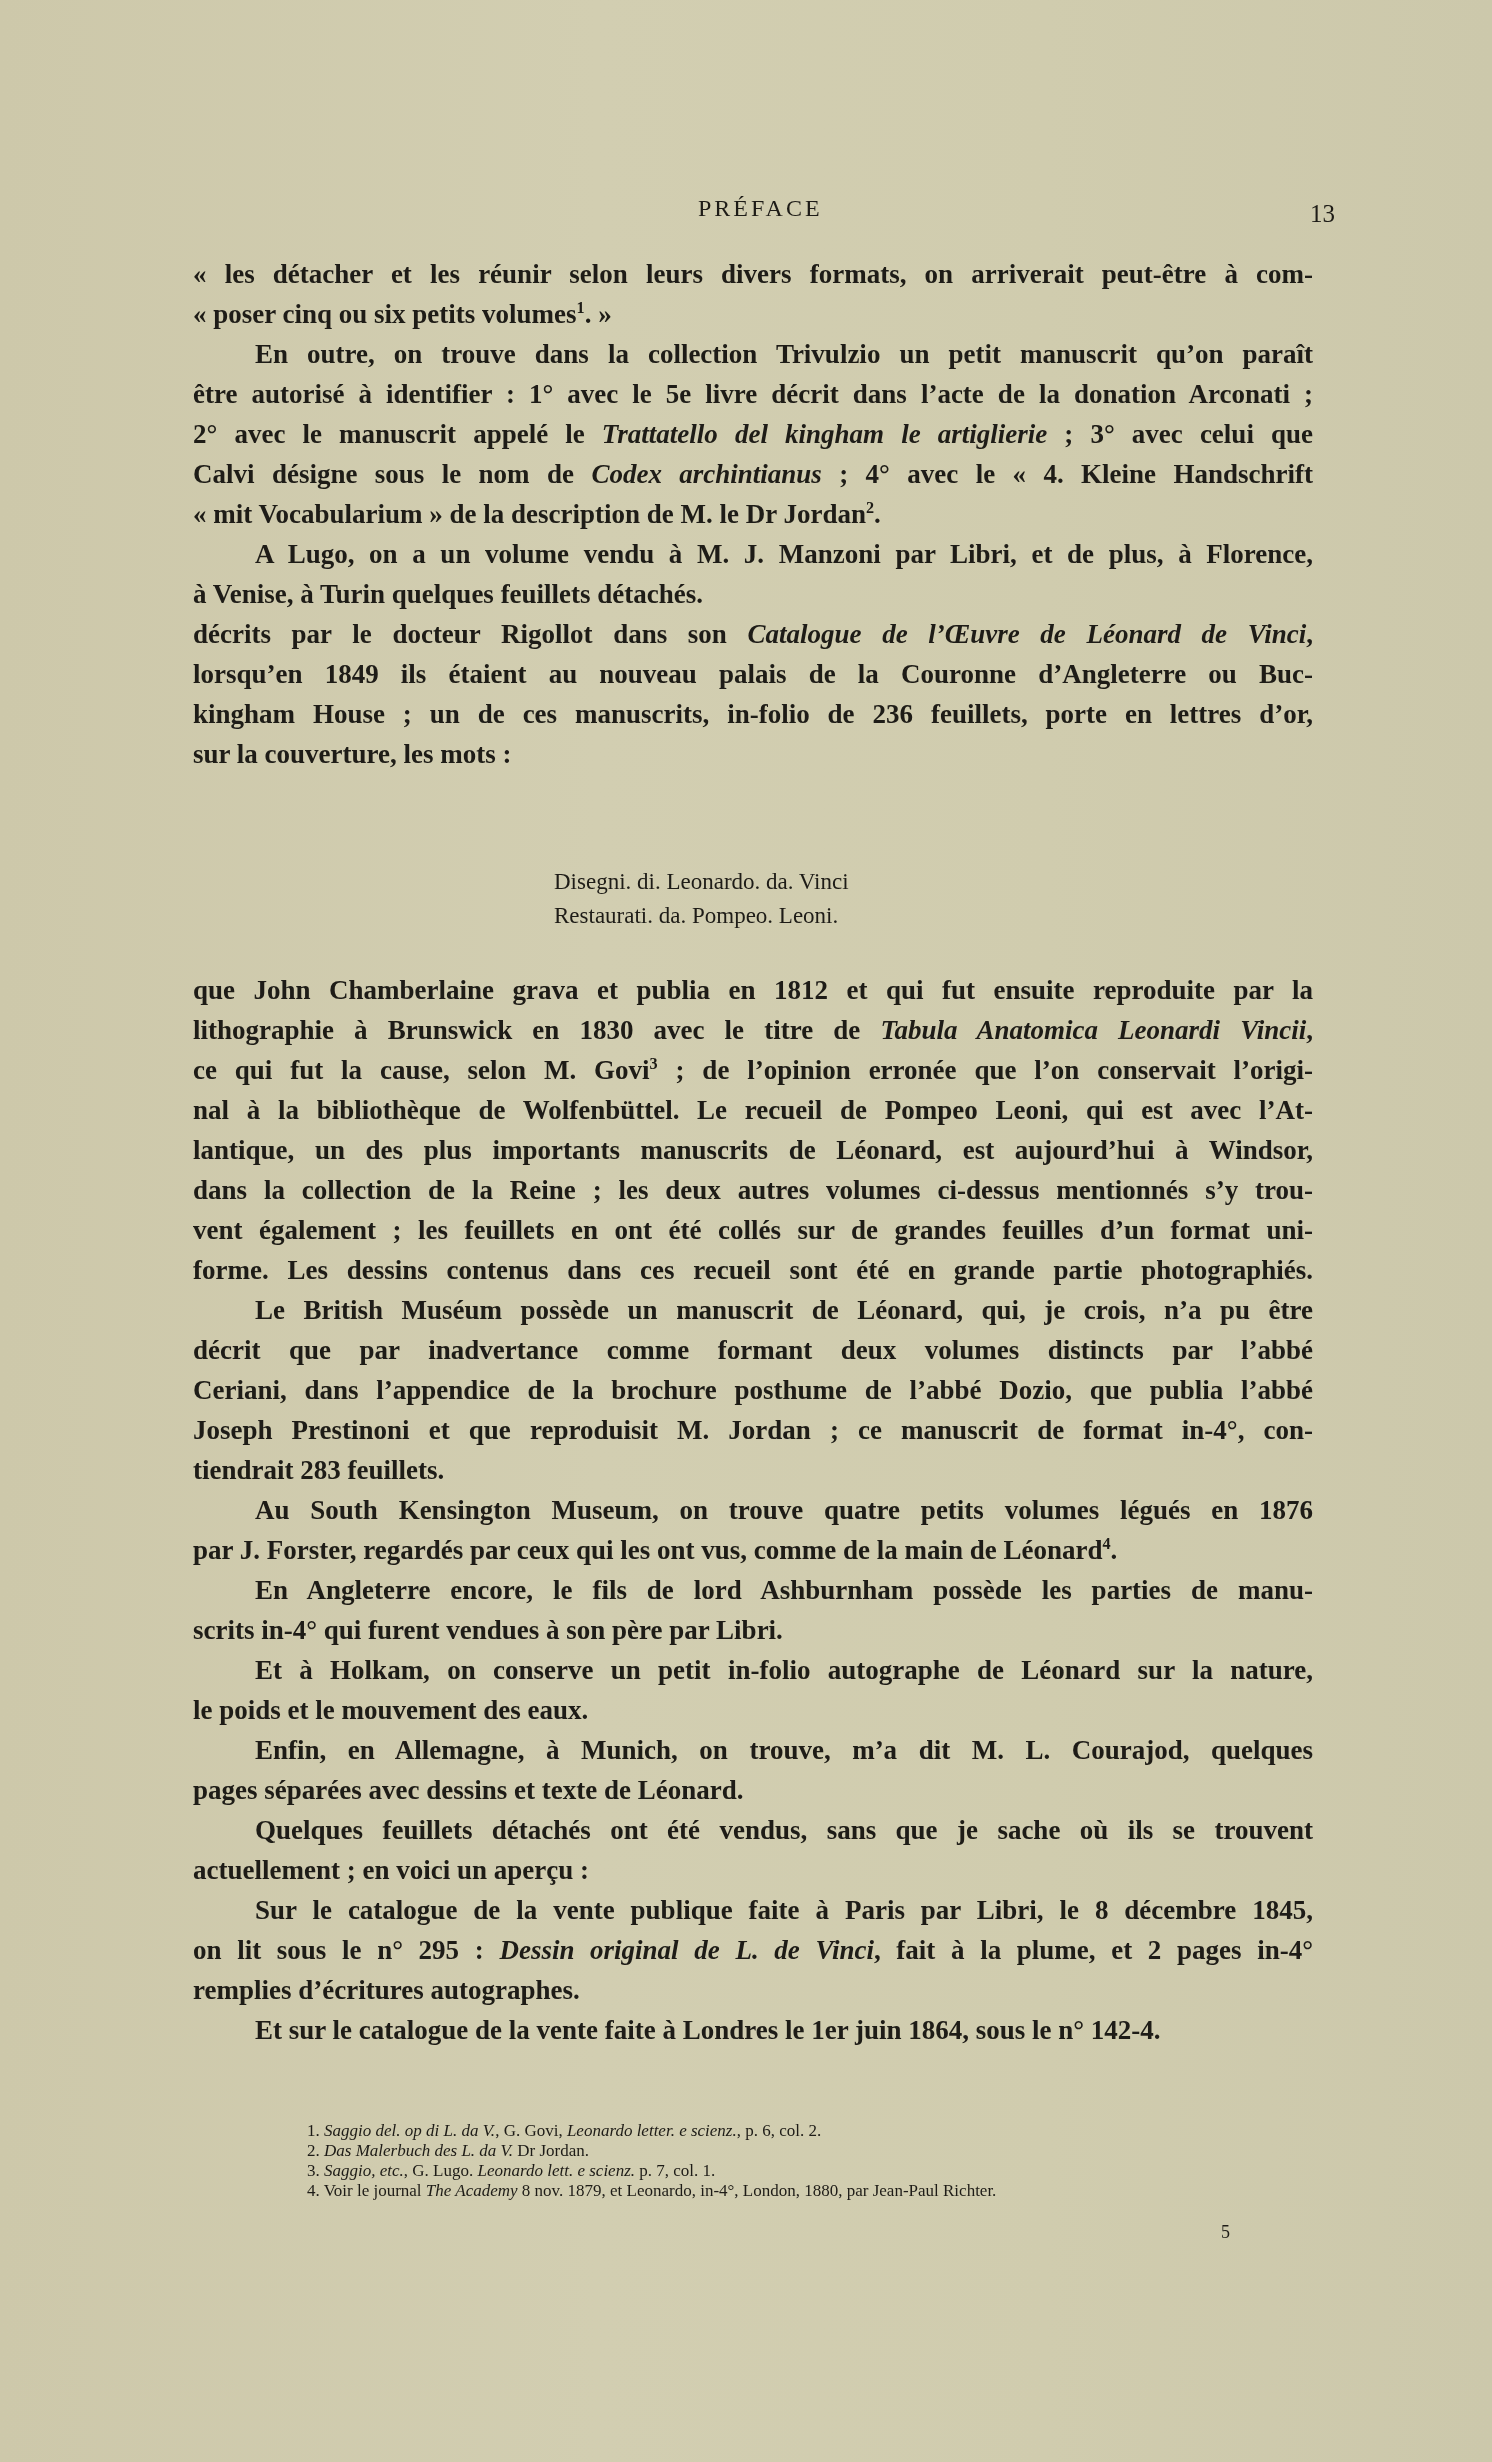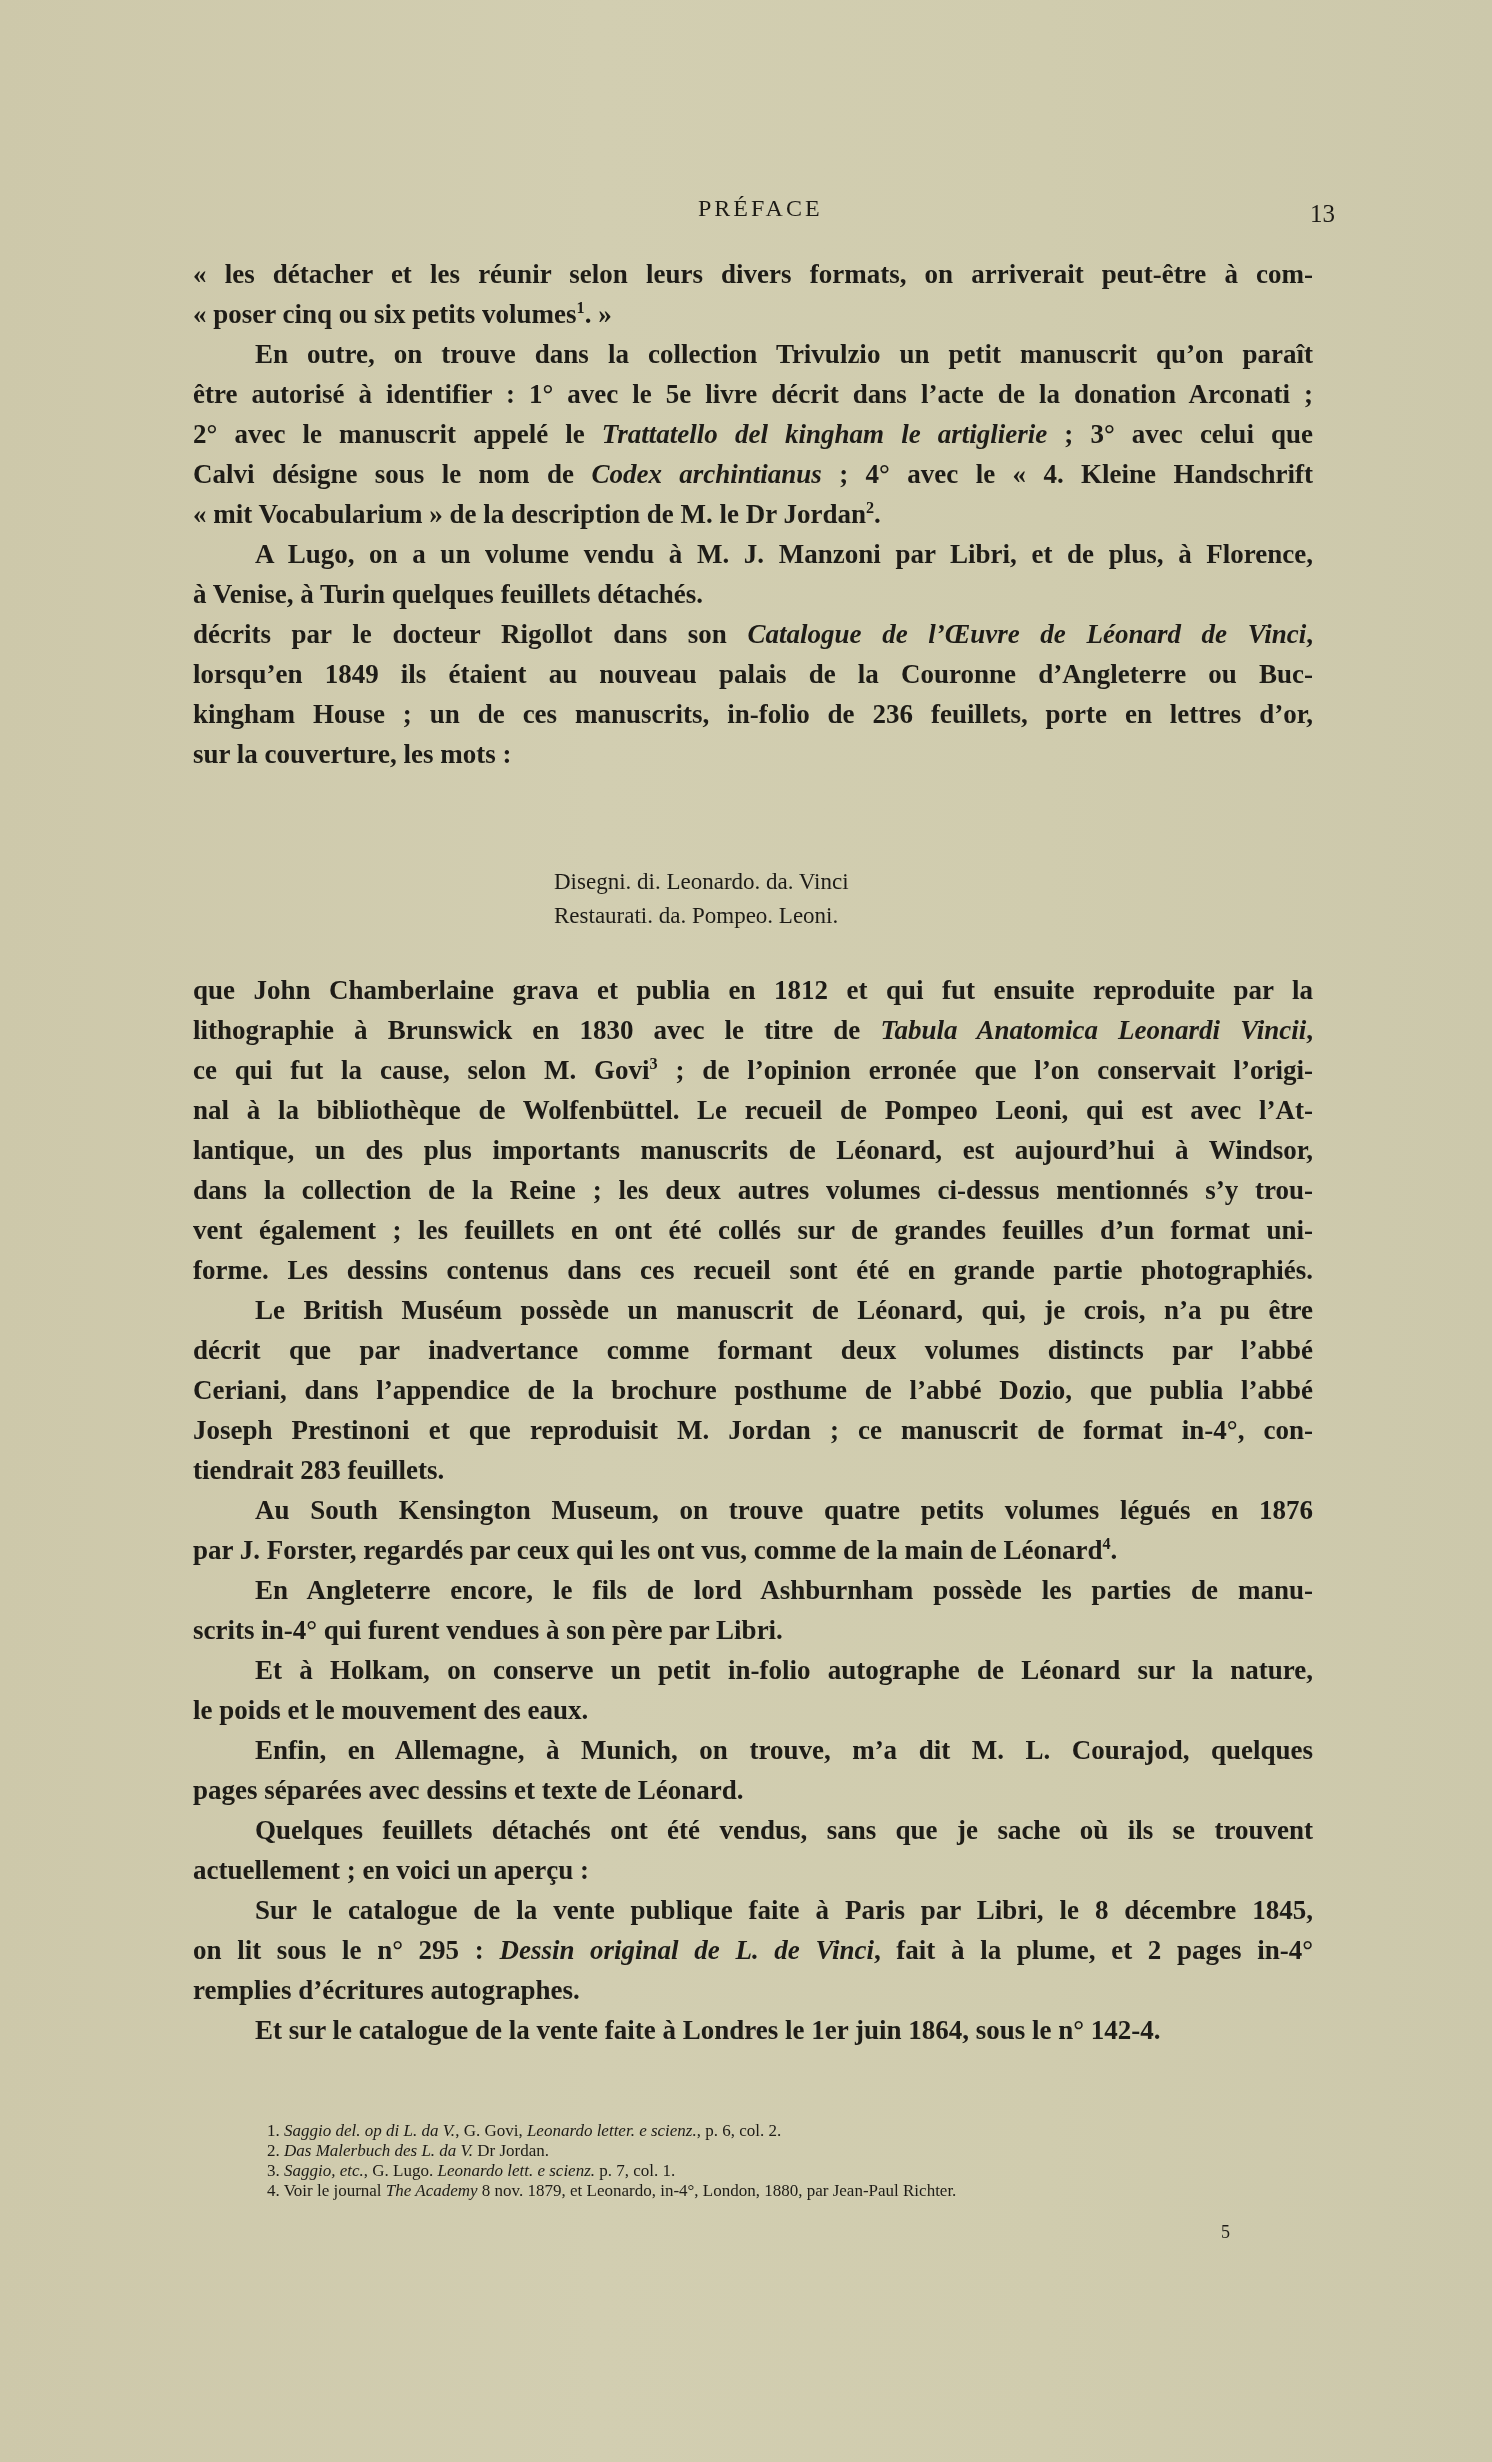--- a/index.html
+++ b/index.html
@@ -80,21 +80,21 @@
     line-height: 40px;
   }
   .body-text-2 .line { height: 40px; }
   .footnotes {
     position: absolute;
     left: 267px;
     top: 2121px;
     font-size: 17px;
     line-height: 20px;
   }
-  .footnote { display: block; white-space: nowrap; }
+  .footnote { display: block; white-space: nowrap; margin-left: 40px; }
   .signature-mark {
     position: absolute;
     left: 1221px;
     top: 2222px;
     font-size: 18px;
   }
 </style>
 </head>
 <body>
 

